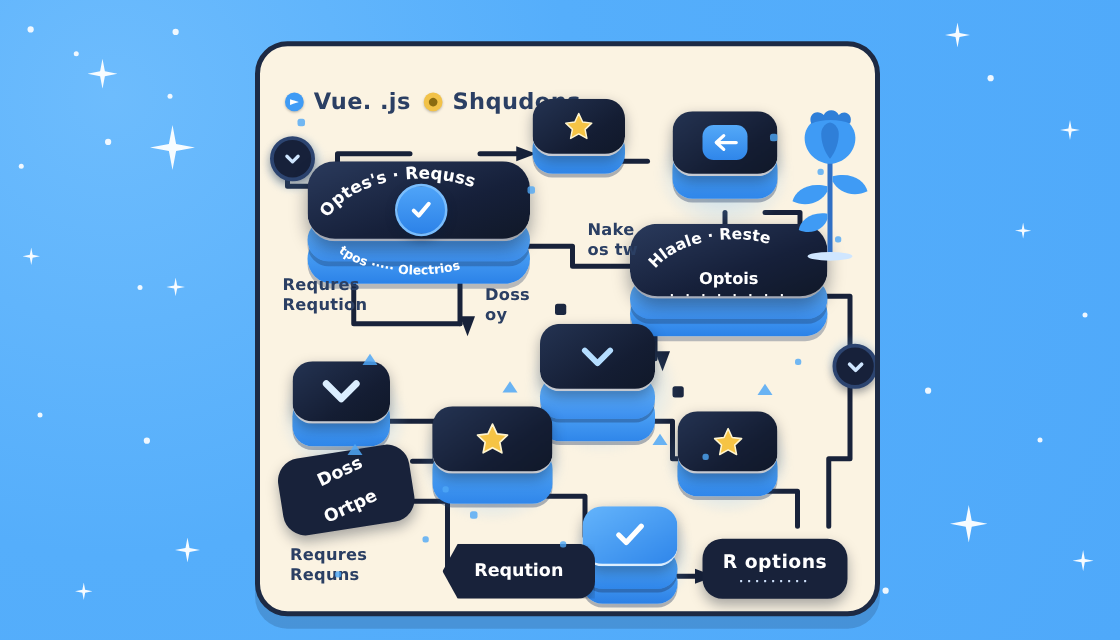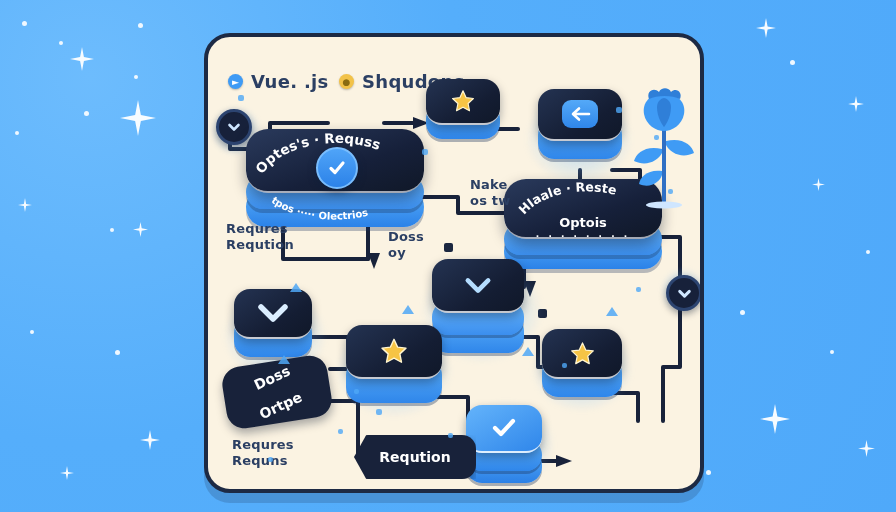--- a/index.html
+++ b/index.html
@@ -358,20 +358,25 @@
       <span>
         <span>Doss</span><br>
         <span>Ortpe</span>
       </span>
     </div>
 
     <div class="tag" style="left:146px;top:398px;width:122px;height:44px;">
       <span>Reqution</span>
     </div>
 
+    <div class="pill" style="left:354px;top:394px;width:116px;height:48px;">
+      <span class="pt">R options</span>
+      <span class="dots">·········</span>
+      <span class="underbar"></span>
+    </div>
 
     <div class="flabel" style="left:18px;top:184px;">
       <span>Requres</span><br>
       <span>Reqution</span>
     </div>
     <div class="flabel" style="left:262px;top:140px;">
       <span>Nake</span><br>
       <span>os tw</span>
     </div>
     <div class="flabel" style="left:180px;top:192px;">

